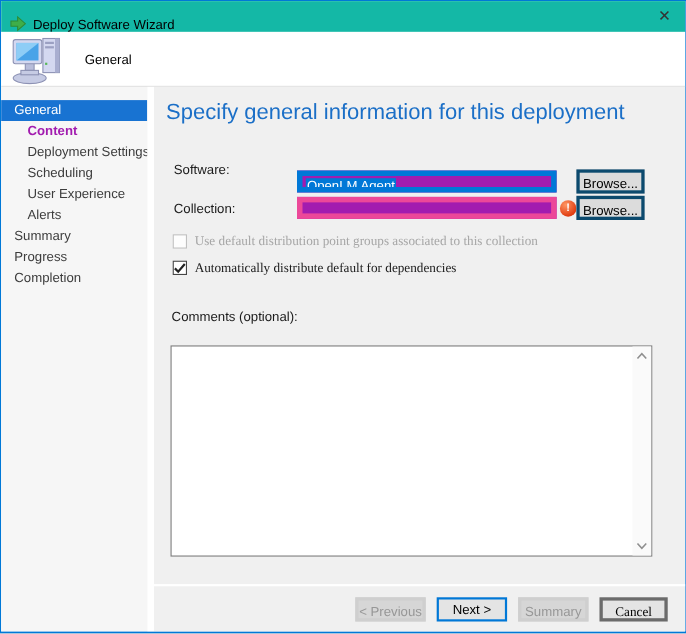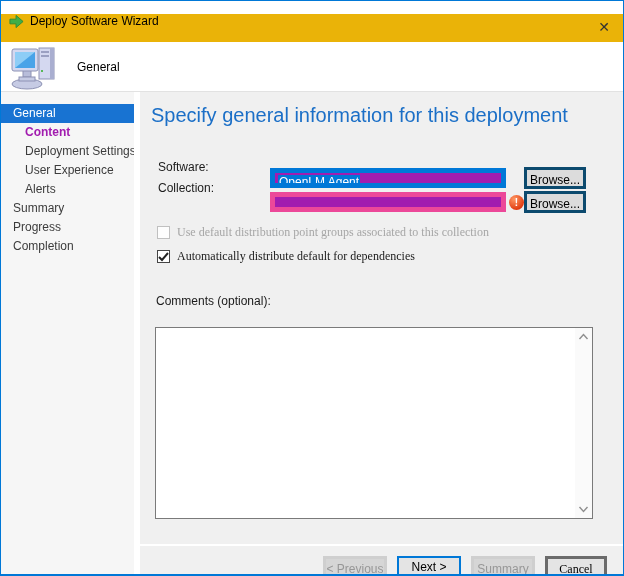--- a/index.html
+++ b/index.html
@@ -5,21 +5,21 @@
   * { margin:0; padding:0; box-sizing:border-box; }
   html,body { background:#cfcfcf; }
   body { font-family:"Liberation Sans", sans-serif; font-size:12px; color:#1a1a1a; }
 
   .window {
     position:relative; width:624px; height:576px; background:#ffffff;
     border:1px solid #0078d7; border-bottom-width:2px; overflow:hidden;
   }
 
   
-  .titlebar { position:relative; height:28px; background:#eab308; display:flex; align-items:flex-start; padding-left:8px;margin-top:13px; }
+  .titlebar { position:relative; height:28px; background:#14b8a6; display:flex; align-items:flex-end; padding-left:8px; }
   .titlebar .app-icon { width:15px; height:15px; margin-right:6px; flex:0 0 auto; }
   .titlebar .title { font-size:12px; color:#000; }
   .close-btn {
     position:absolute; right:6px; top:2px; width:26px; height:22px;
     display:flex; align-items:center; justify-content:center;
     font-size:14px; color:#333; cursor:pointer;
   }
 
   
   .header { position:relative; height:50px; background:#ffffff; border-bottom:1px solid #e2e2e2; }
@@ -34,21 +34,21 @@
   .nav-item.indent1 { padding-left:24px; }
   .nav-item.selected { background:#1873d2; color:#ffffff; }
   .nav-item.bold { font-weight:bold; color:#a21caf; }
 
   .content { position:relative; flex:1; background:#f0f0f0; border-left:6px solid #ffffff; }
 
   .heading { position:absolute; left:11px; top:12px; font-size:20px; color:#1b6fc7; }
 
   .field-label { position:absolute; color:#1a1a1a; }
   .lbl-software { left:18px; top:68px; }
-  .lbl-collection { left:18px; top:89px; }
+  .lbl-collection { left:18px; top:104px; }
 
   .text-input {
     position:absolute; width:236px; height:20px; background:#a21caf;
     border:5px solid #ec4899; padding:2px 3px; line-height:14px; overflow:hidden; white-space:nowrap;
   }
   .inp-software { left:130px; top:76px; border-color:#0078d7; }
   .inp-software .selected-text { background:#0078d7; color:#ffffff; padding:0 1px; }
   .inp-collection { left:130px; top:100px; }
 
   .error-badge {
@@ -129,20 +129,21 @@
     </svg>
     <span class="page-title">General</span>
   </div>
 
   <div class="body">
 
     <div class="sidebar">
       <div class="nav-item selected">General</div>
       <div class="nav-item indent1 bold">Content</div>
       <div class="nav-item indent1">Deployment Settings</div>
+      <div class="nav-item indent1">Scheduling</div>
       <div class="nav-item indent1">User Experience</div>
       <div class="nav-item indent1">Alerts</div>
       <div class="nav-item">Summary</div>
       <div class="nav-item">Progress</div>
       <div class="nav-item">Completion</div>
     </div>
 
     <div class="content">
 
       <div class="heading">Specify general information for this deployment</div>

